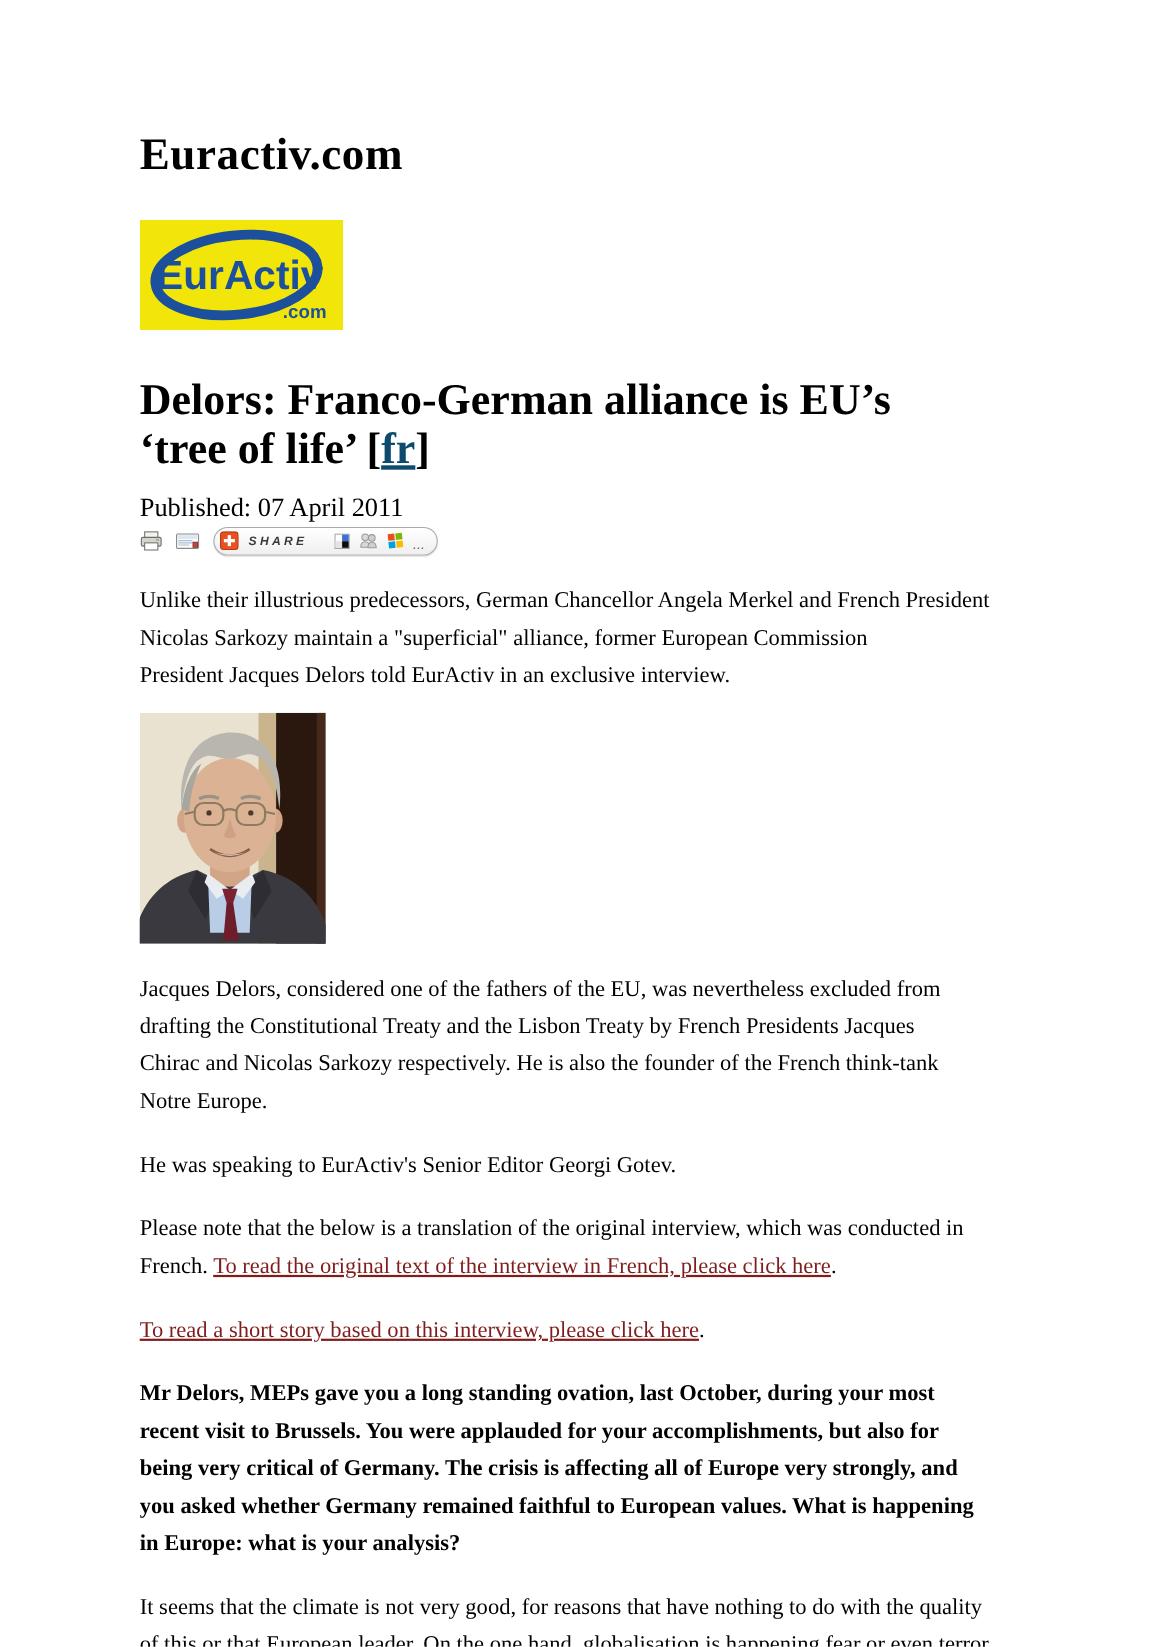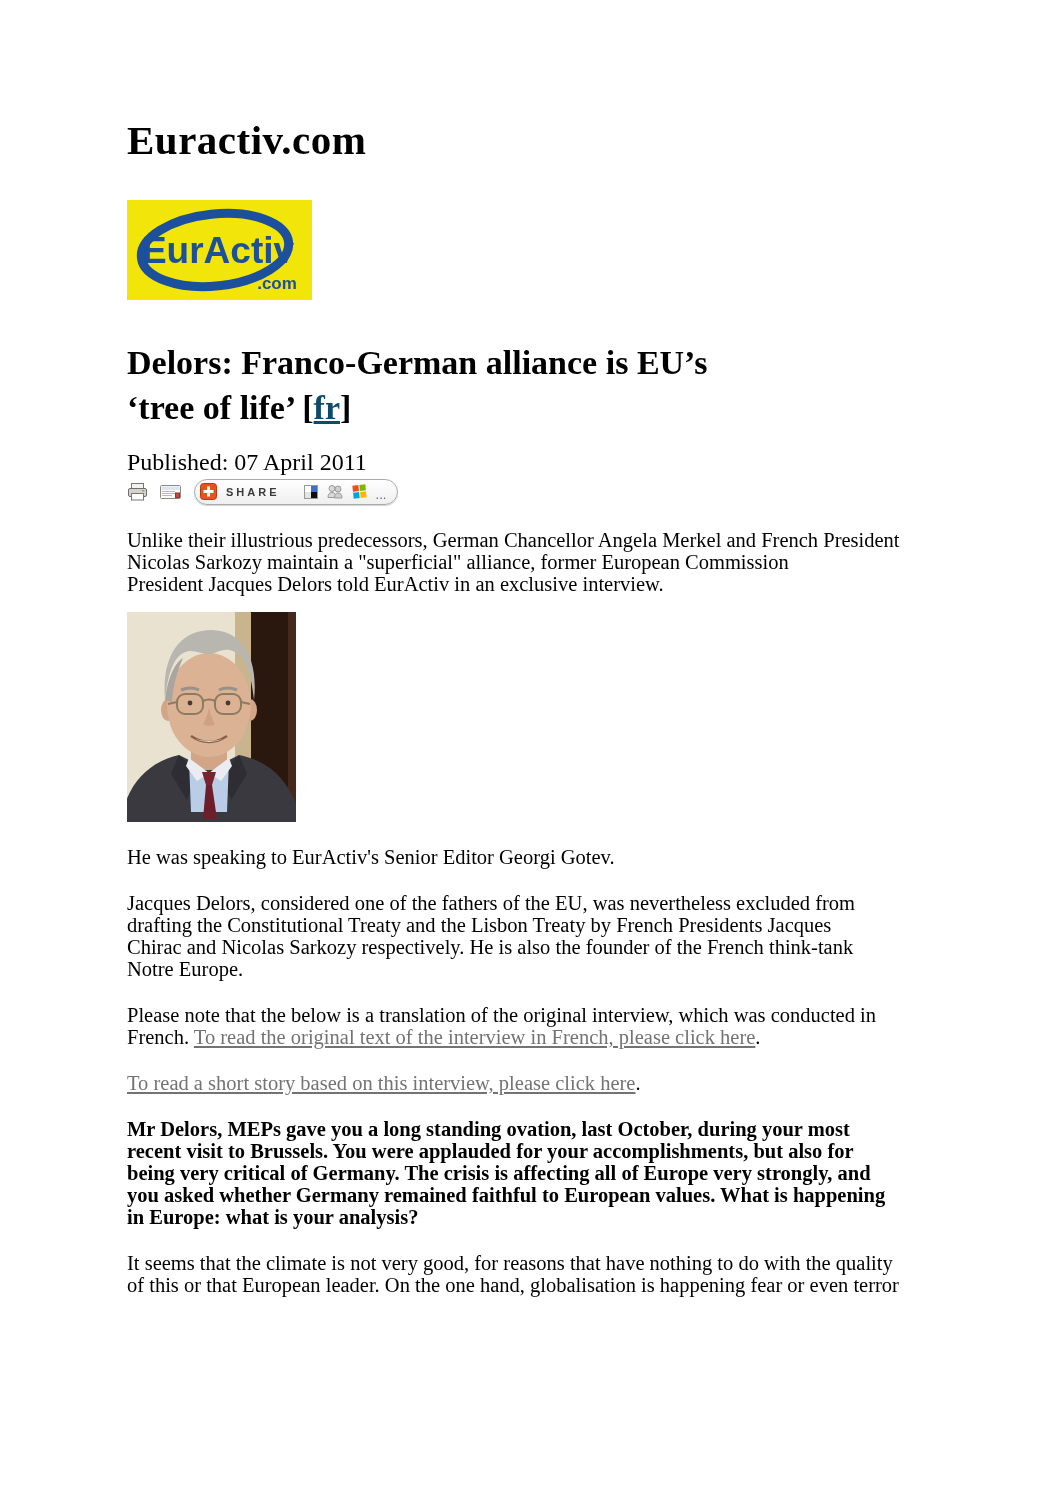--- a/index.html
+++ b/index.html
@@ -14,48 +14,48 @@
   .content { padding: 116px 40px 0 127px; width: 974px; }
 
   h1.site-title {
     font-size: 41px; line-height: 48px; margin: 0;
     font-weight: bold; letter-spacing: 0.5px;
   }
 
   .logo { display: block; margin-top: 36px; width: 185px; height: 100px; cursor: pointer; }
 
   h2.article-title {
-    font-size: 34px; line-height: 45px; margin: 40px 0 0 0;
+    font-size: 40px; line-height: 45px; margin: 40px 0 0 0;
     font-weight: bold; white-space: pre-line;
   }
   h2.article-title a { color: #0c4a6e; text-decoration: underline; }
 
   .published { font-size: 24px; line-height: 24px; margin-top: 20px; }
 
-  .toolbar { margin-top: 4px; display: flex; align-items: center; gap: 12px; height: 27px; }
+  .toolbar { margin-top: 4px; display: flex; align-items: center; gap: 12px; height: 27px; font-style: italic; }
   .tool-btn { display: inline-flex; align-items: center; cursor: pointer; }
   .share-pill {
     display: inline-flex; align-items: center; gap: 9px;
     height: 26px; padding: 0 11px 0 5px;
     border: 1px solid #aaa; border-radius: 13px;
     background: linear-gradient(#ffffff, #efefef);
     box-shadow: 0 1px 1px rgba(0,0,0,0.18);
     cursor: pointer;
   }
   .share-label {
     font-family: "Liberation Sans", sans-serif;
     font-size: 11px; font-weight: bold; letter-spacing: 3px; color: #3a3a3a;
   }
   .pill-gap { width: 6px; }
   .ellipsis { font-size: 13px; color: #666; line-height: 10px; align-self: flex-end; padding-bottom: 4px;
     font-family: "Liberation Sans", sans-serif; }
 
-  p { font-size: 20.5px; line-height: 22px; margin: 24px 0 0 0; white-space: pre-line; }
+  p { font-size: 20.5px; line-height: 34px; margin: 24px 0 0 0; white-space: pre-line; }
   p.question { font-weight: bold; }
-  a.body-link { color: #737373; text-decoration: underline; cursor: pointer; }
+  a.body-link { color: #7f1d1d; text-decoration: underline; cursor: pointer; }
 
   .photo { display: block; margin-top: 17px; width: 169px; height: 210px; }
 </style>
 </head>
 <body>
 
 <div class="content">
 
   <h1 class="site-title">Euractiv.com</h1>
 
@@ -151,26 +151,26 @@
     <rect x="88" y="82" width="26" height="20" rx="8" fill="none" stroke="#8C7B60" stroke-width="2"></rect>
     <path d="M76,89 Q82,86 88,89" stroke="#8C7B60" stroke-width="2" fill="none"></path>
     <path d="M50,90 L41,92 M114,90 L123,92" stroke="#8C7B60" stroke-width="2"></path>
     <circle cx="63" cy="91" r="2.4" fill="#4A3A2E"></circle>
     <circle cx="101" cy="91" r="2.4" fill="#4A3A2E"></circle>
     <path d="M82,96 Q79,108 76,112 Q82,116 88,112 Q85,108 82,96" fill="#CFA183"></path>
     <path d="M64,124 Q82,136 100,124" stroke="#8A5F48" stroke-width="2.5" fill="none"></path>
     <path d="M68,127 Q82,133 96,127 Q82,131 68,127" fill="#E8E3DA"></path>
   </svg>
 
-  <p>He was speaking to EurActiv's Senior Editor Georgi Gotev.</p>
-
   <p>Jacques Delors, considered one of the fathers of the EU, was nevertheless excluded from
 drafting the Constitutional Treaty and the Lisbon Treaty by French Presidents Jacques
 Chirac and Nicolas Sarkozy respectively. He is also the founder of the French think-tank
 Notre Europe.</p>
+
+  <p>He was speaking to EurActiv's Senior Editor Georgi Gotev.</p>
 
   <p><span>Please note that the below is a translation of the original interview, which was conducted in
 French. </span><a href="#" class="body-link">To read the original text of the interview in French, please click here</a><span>.</span></p>
 
   <p><a href="#" class="body-link">To read a short story based on this interview, please click here</a><span>.</span></p>
 
   <p class="question">Mr Delors, MEPs gave you a long standing ovation, last October, during your most
 recent visit to Brussels.  You were applauded for your accomplishments, but also for
 being very critical of Germany. The crisis is affecting all of Europe very strongly, and
 you asked whether Germany remained faithful to European values. What is happening

